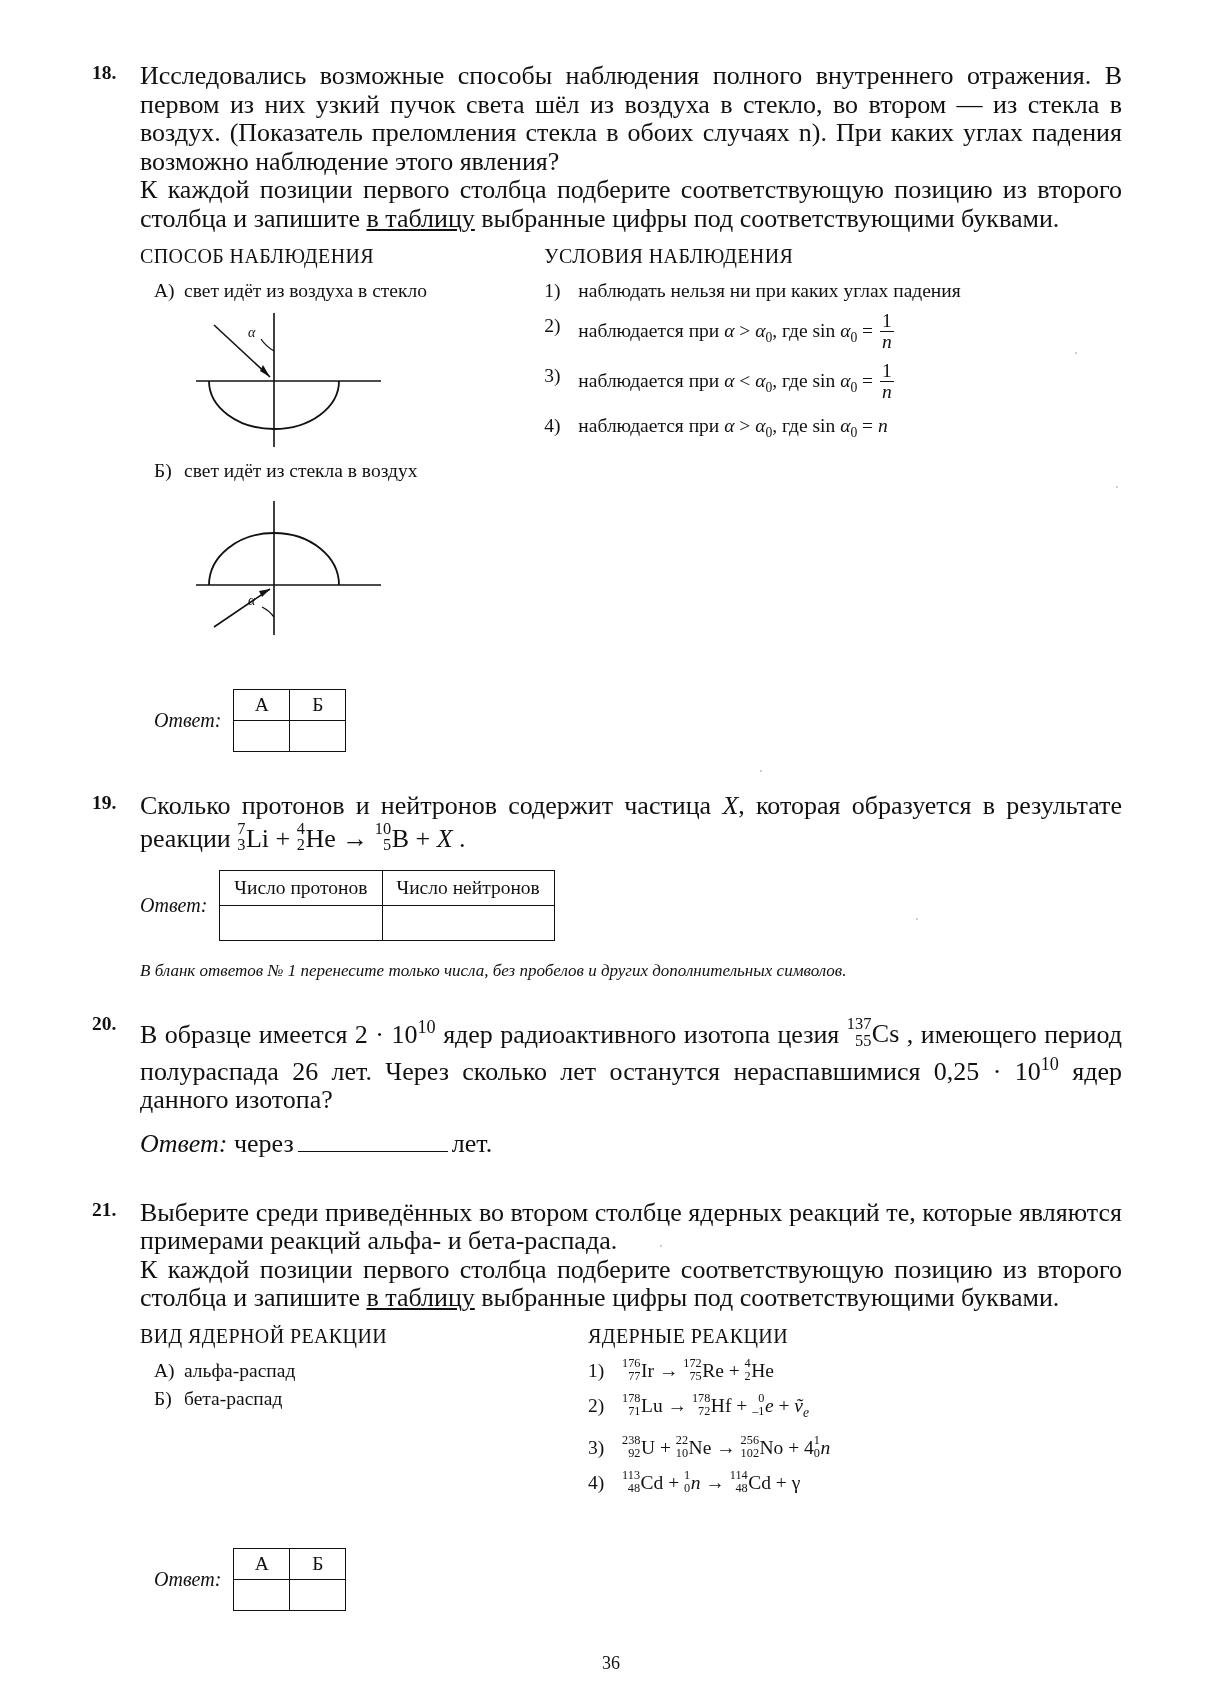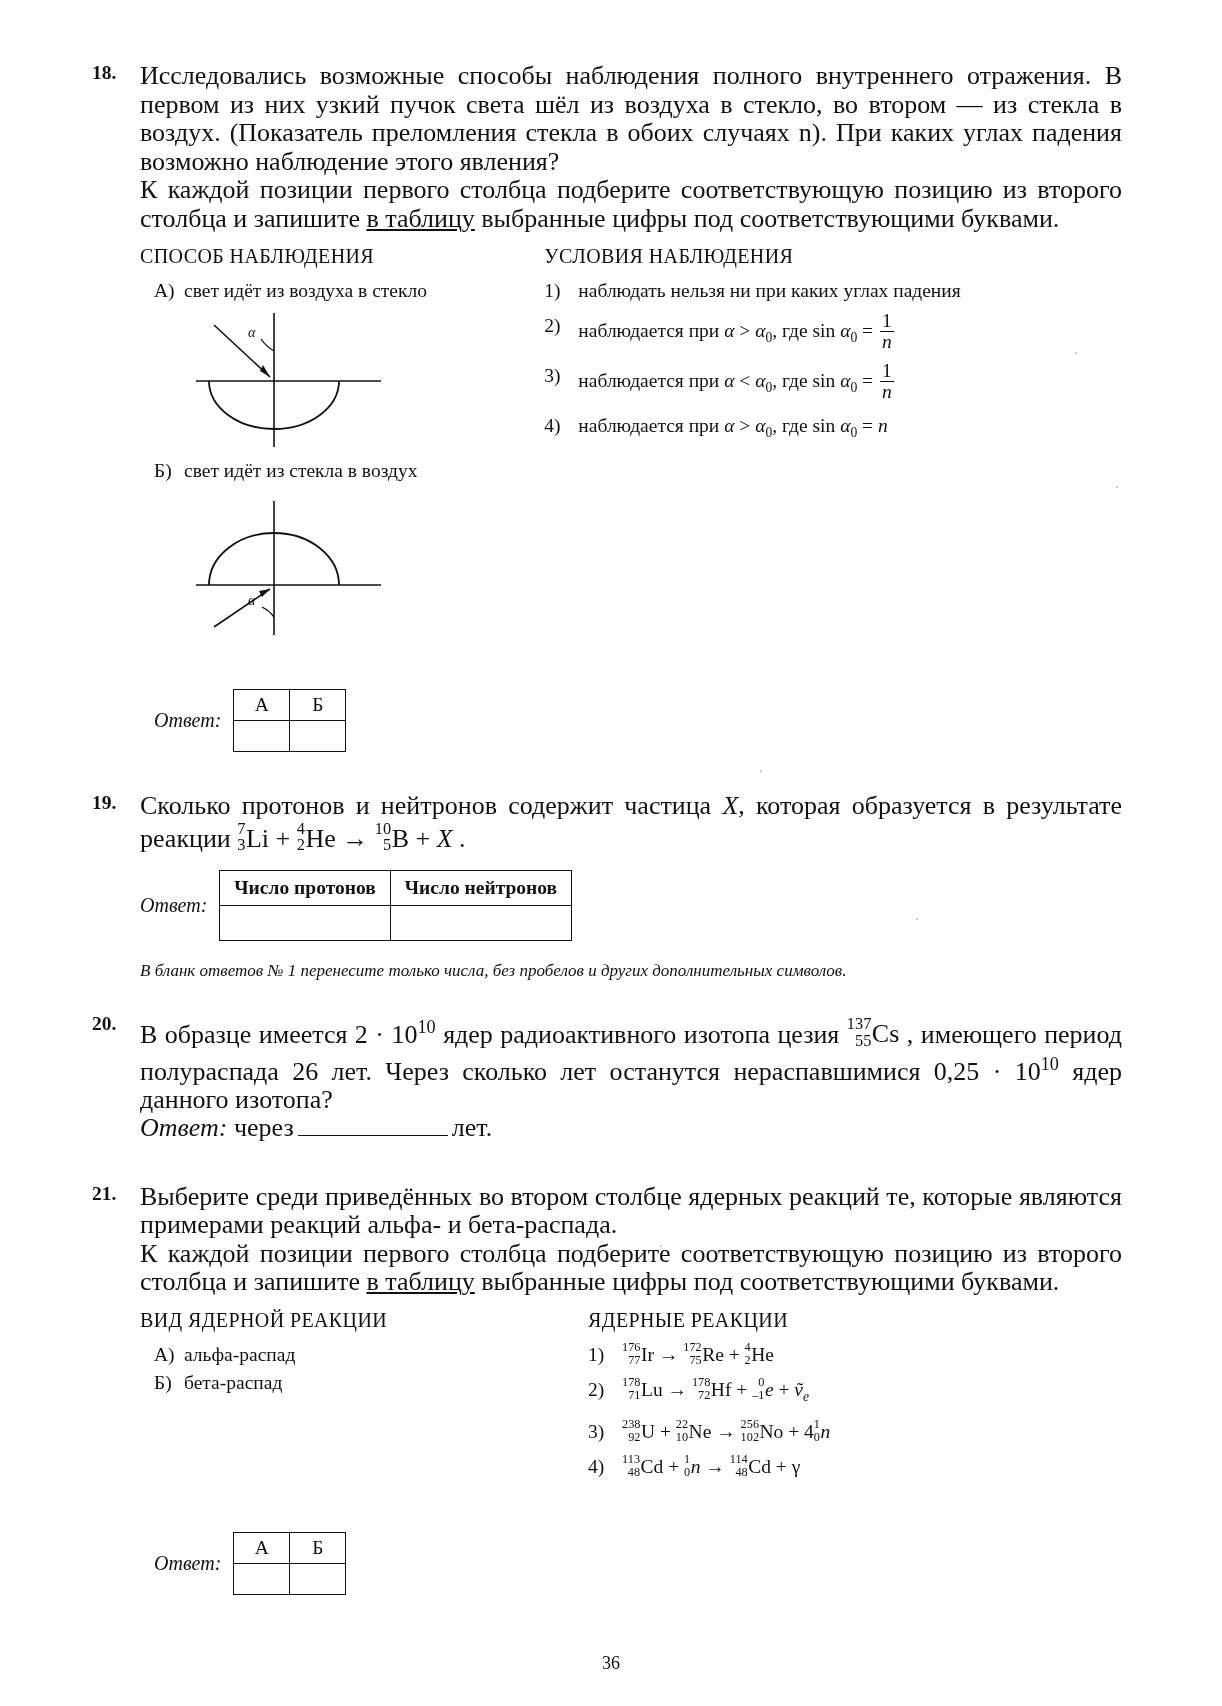--- a/index.html
+++ b/index.html
@@ -102,21 +102,20 @@
     padding:0;
   }
   table.ab td.h { font-weight:normal; }
 
   table.pn { border-collapse:collapse; }
   table.pn td {
     border:1.6px solid #111;
     font-size:19.5px;
     padding:2px 14px;
     height:30px;
-    font-weight:bold;
   }
 
   .blank-line {
     display:inline-block;
     width:150px;
     border-bottom:1.6px solid #111;
     margin:0 4px;
     height:18px;
   }
 
@@ -270,21 +269,21 @@
 
     <div style="margin-left:48px;">
       <p class="note"><span class="it">В бланк ответов № 1 перенесите только числа, без пробелов и других дополнительных символов.</span></p>
     </div>
 
     <div class="task" style="margin-top:28px;">
       <div class="task-num">20.</div>
       <div class="task-body">
         <p class="t">В образце имеется 2 · 10<sup class="sml">10</sup> ядер радиоактивного изотопа цезия
           <span class="nuc"><span class="ms"><span>137</span><span>55</span></span>Cs</span> , имеющего период полураспада 26 лет. Через сколько лет останутся нераспавшимися 0,25 · 10<sup class="sml">10</sup> ядер данного изотопа?</p>
-        <p class="t" style="">
+        <p class="t" style="margin-top:16px;">
           <span class="it">Ответ:</span>
           <span>через</span><span class="blank-line"></span><span>лет.</span>
         </p>
       </div>
     </div>
 
     <div class="task" style="margin-top:40px;">
       <div class="task-num">21.</div>
       <div class="task-body">
         <p class="t">Выберите среди приведённых во втором столбце ядерных реакций те, которые являются примерами реакций альфа- и бета-распада.</p>

